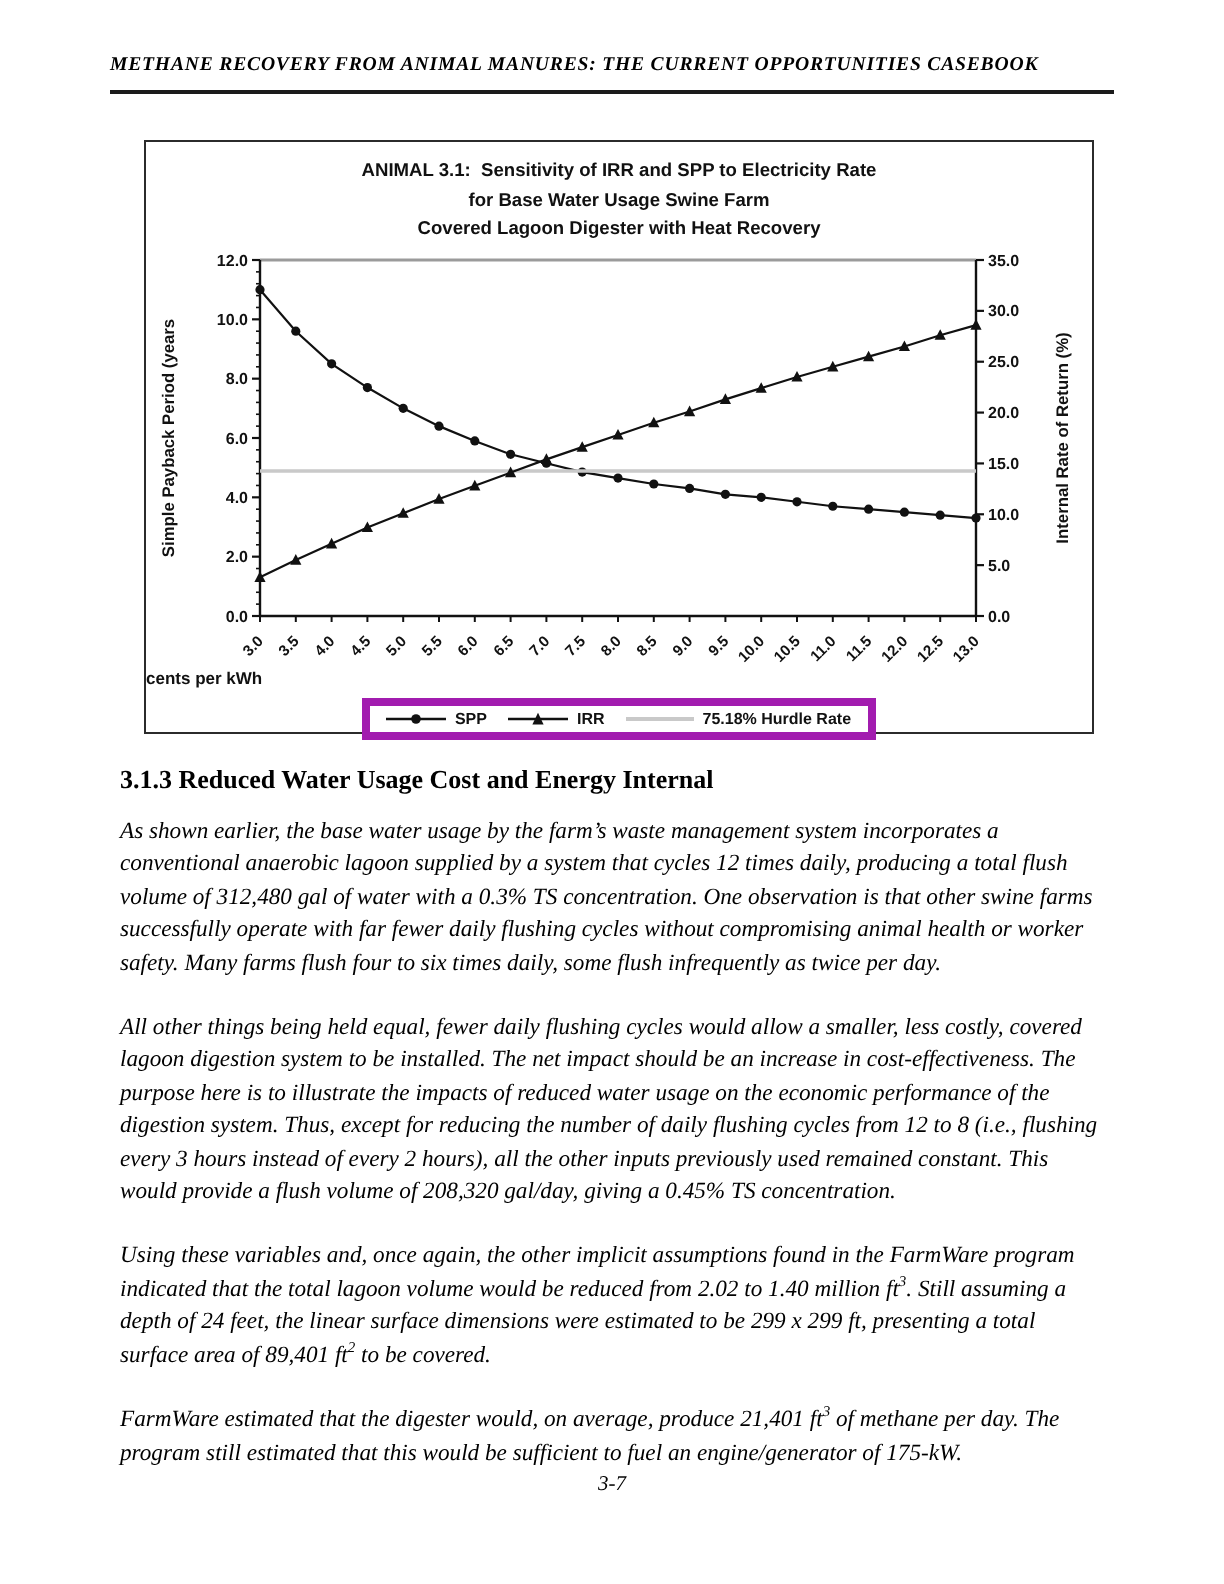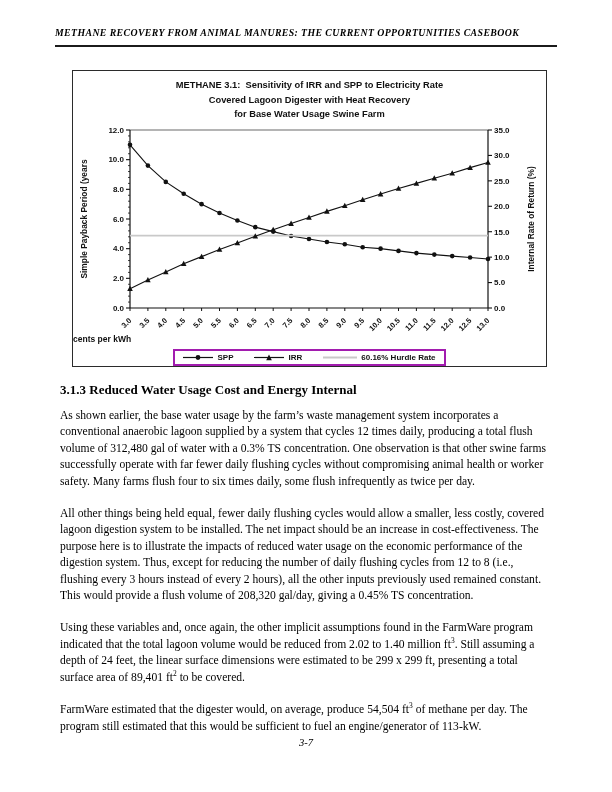--- a/index.html
+++ b/index.html
@@ -18,40 +18,40 @@
   }
   .fig-title{margin-top:7px;text-align:center;font:bold 9.3px "Liberation Sans",sans-serif;line-height:14.5px;color:#111;}
   .fig-title div{white-space:pre;}
   #chart-svg{display:block;margin:0 auto;}
   #chart-svg text{fill:#111;}
   .tick{font:bold 8px "Liberation Sans",sans-serif;}
   .xtick{font:bold 7.6px "Liberation Sans",sans-serif;}
   .axtitle{font:bold 8.4px "Liberation Sans",sans-serif;}
   .xlabel{font:bold 8.5px "Liberation Sans",sans-serif;margin-top:0;color:#111;}
   .legend{
-    width:fit-content;margin:5px auto 0;border:2px solid #a21caf;padding:2px 8px;
-    display:flex;align-items:flex-start;gap:21px;font:bold 8px "Liberation Sans",sans-serif;color:#111;
+    width:fit-content;margin:5px auto 0;border:4px solid #a21caf;padding:2px 8px;
+    display:flex;align-items:flex-start;gap:11px;font:bold 8px "Liberation Sans",sans-serif;color:#111;
   }
   .legend-item{display:flex;align-items:center;gap:4px;}
   .content{position:absolute;left:60px;top:382px;width:494px;}
   .content h2{font:bold 13px "Liberation Serif",serif;margin:0 0 10px 0;}
-  .content p{font-size:11.6px;line-height:16.4px;margin:0 0 16px 0;text-align:left;}
+  .content p{font-size:11.6px;line-height:16.4px;margin:0 0 16px 0;text-align:left;font-style:italic;}
   .content sup{font-size:7.5px;line-height:0;}
   .pageno{position:absolute;left:0;top:737px;width:612px;text-align:center;font:italic 10.5px "Liberation Serif",serif;}
 </style>
 </head>
 <body>
 
 <div class="header">METHANE RECOVERY FROM ANIMAL MANURES: THE CURRENT OPPORTUNITIES CASEBOOK</div>
 
 <div class="figure">
   <div class="fig-title">
-    <div>METHANE 3.1:  Sensitivity of IRR and SPP to Electricity Rate</div>
+    <div>ANIMAL 3.1:  Sensitivity of IRR and SPP to Electricity Rate</div>
+    <div>for Base Water Usage Swine Farm</div>
     <div>Covered Lagoon Digester with Heat Recovery</div>
-    <div>for Base Water Usage Swine Farm</div>
   </div>
 
   <svg id="chart-svg" width="472" height="212">
       <line x1="56" y1="8" x2="414" y2="8" stroke="#9b9b9b" stroke-width="1.5"></line>
       <line x1="56" y1="8" x2="56" y2="186" stroke="#111" stroke-width="1.2"></line>
       <line x1="414" y1="8" x2="414" y2="186" stroke="#111" stroke-width="1.2"></line>
       <line x1="56" y1="186" x2="414" y2="186" stroke="#111" stroke-width="1.2"></line>
       <line x1="54" y1="180.06666666666666" x2="56" y2="180.06666666666666" stroke="#111" stroke-width="0.8"></line>
       <line x1="54" y1="174.13333333333333" x2="56" y2="174.13333333333333" stroke="#111" stroke-width="0.8"></line>
       <line x1="54" y1="168.2" x2="56" y2="168.2" stroke="#111" stroke-width="0.8"></line>
@@ -211,26 +211,26 @@
       <svg width="30" height="9">
         <line x1="0" y1="4.5" x2="30" y2="4.5" stroke="#111" stroke-width="1.2"></line>
         <polygon points="15,1.4 12.2,7.2 17.8,7.2" fill="#111"></polygon>
       </svg>
       <span>IRR</span>
     </span>
     <span class="legend-item">
       <svg width="34" height="9">
         <line x1="0" y1="4.5" x2="34" y2="4.5" stroke="#c9c9c9" stroke-width="2"></line>
       </svg>
-      <span>60.16% Hurdle Rate</span>
+      <span>75.18% Hurdle Rate</span>
     </span>
   </div>
 </div>
 
 <div class="content">
   <h2>3.1.3 Reduced Water Usage Cost and Energy Internal</h2>
   <p><span>As shown earlier, the base water usage by the farm’s waste management system incorporates a conventional anaerobic lagoon supplied by a system that cycles 12 times daily, producing a total flush volume of 312,480 gal of water with a 0.3% TS concentration. One observation is that other swine farms successfully operate with far fewer daily flushing cycles without compromising animal health or worker safety. Many farms flush four to six times daily, some flush infrequently as twice per day.</span></p>
   <p><span>All other things being held equal, fewer daily flushing cycles would allow a smaller, less costly, covered lagoon digestion system to be installed. The net impact should be an increase in cost-effectiveness. The purpose here is to illustrate the impacts of reduced water usage on the economic performance of the digestion system. Thus, except for reducing the number of daily flushing cycles from 12 to 8 (i.e., flushing every 3 hours instead of every 2 hours), all the other inputs previously used remained constant. This would provide a flush volume of 208,320 gal/day, giving a 0.45% TS concentration.</span></p>
   <p><span>Using these variables and, once again, the other implicit assumptions found in the FarmWare program indicated that the total lagoon volume would be reduced from 2.02 to 1.40 million ft</span><sup>3</sup><span>. Still assuming a depth of 24 feet, the linear surface dimensions were estimated to be 299 x 299 ft, presenting a total surface area of 89,401 ft</span><sup>2</sup><span> to be covered.</span></p>
-  <p><span>FarmWare estimated that the digester would, on average, produce 54,504 ft</span><sup>3</sup><span> of methane per day. The program still estimated that this would be sufficient to fuel an engine/generator of 113-kW.</span></p>
+  <p><span>FarmWare estimated that the digester would, on average, produce 21,401 ft</span><sup>3</sup><span> of methane per day. The program still estimated that this would be sufficient to fuel an engine/generator of 175-kW.</span></p>
 </div>
 
 <div class="pageno">3-7</div>
 
 </body></html>

